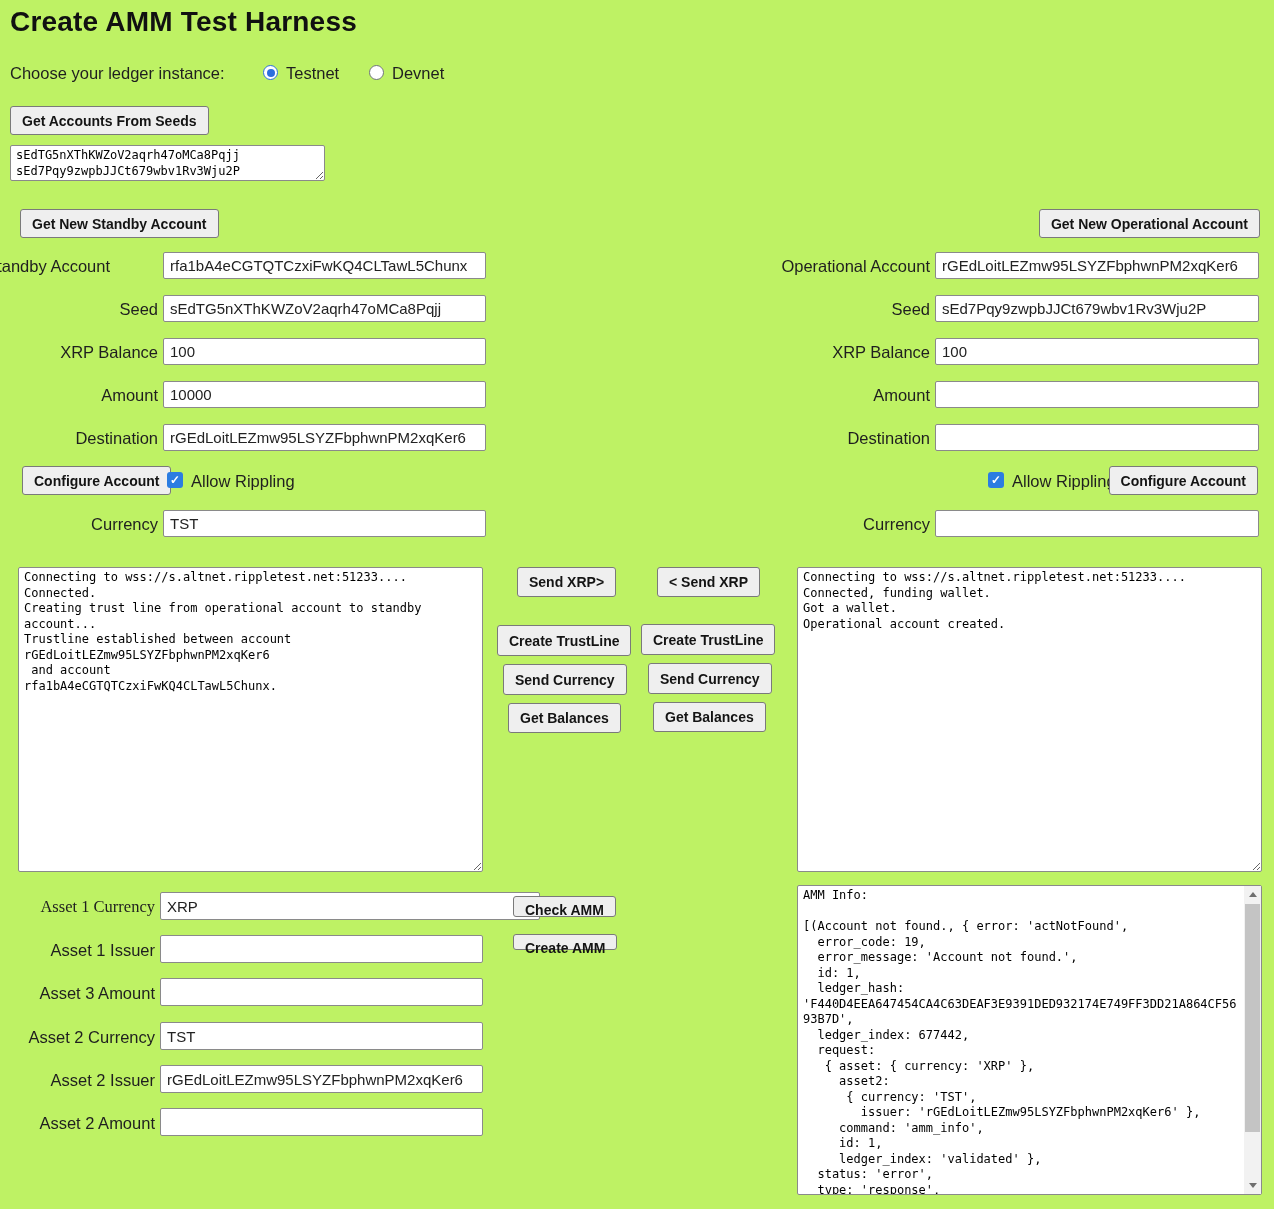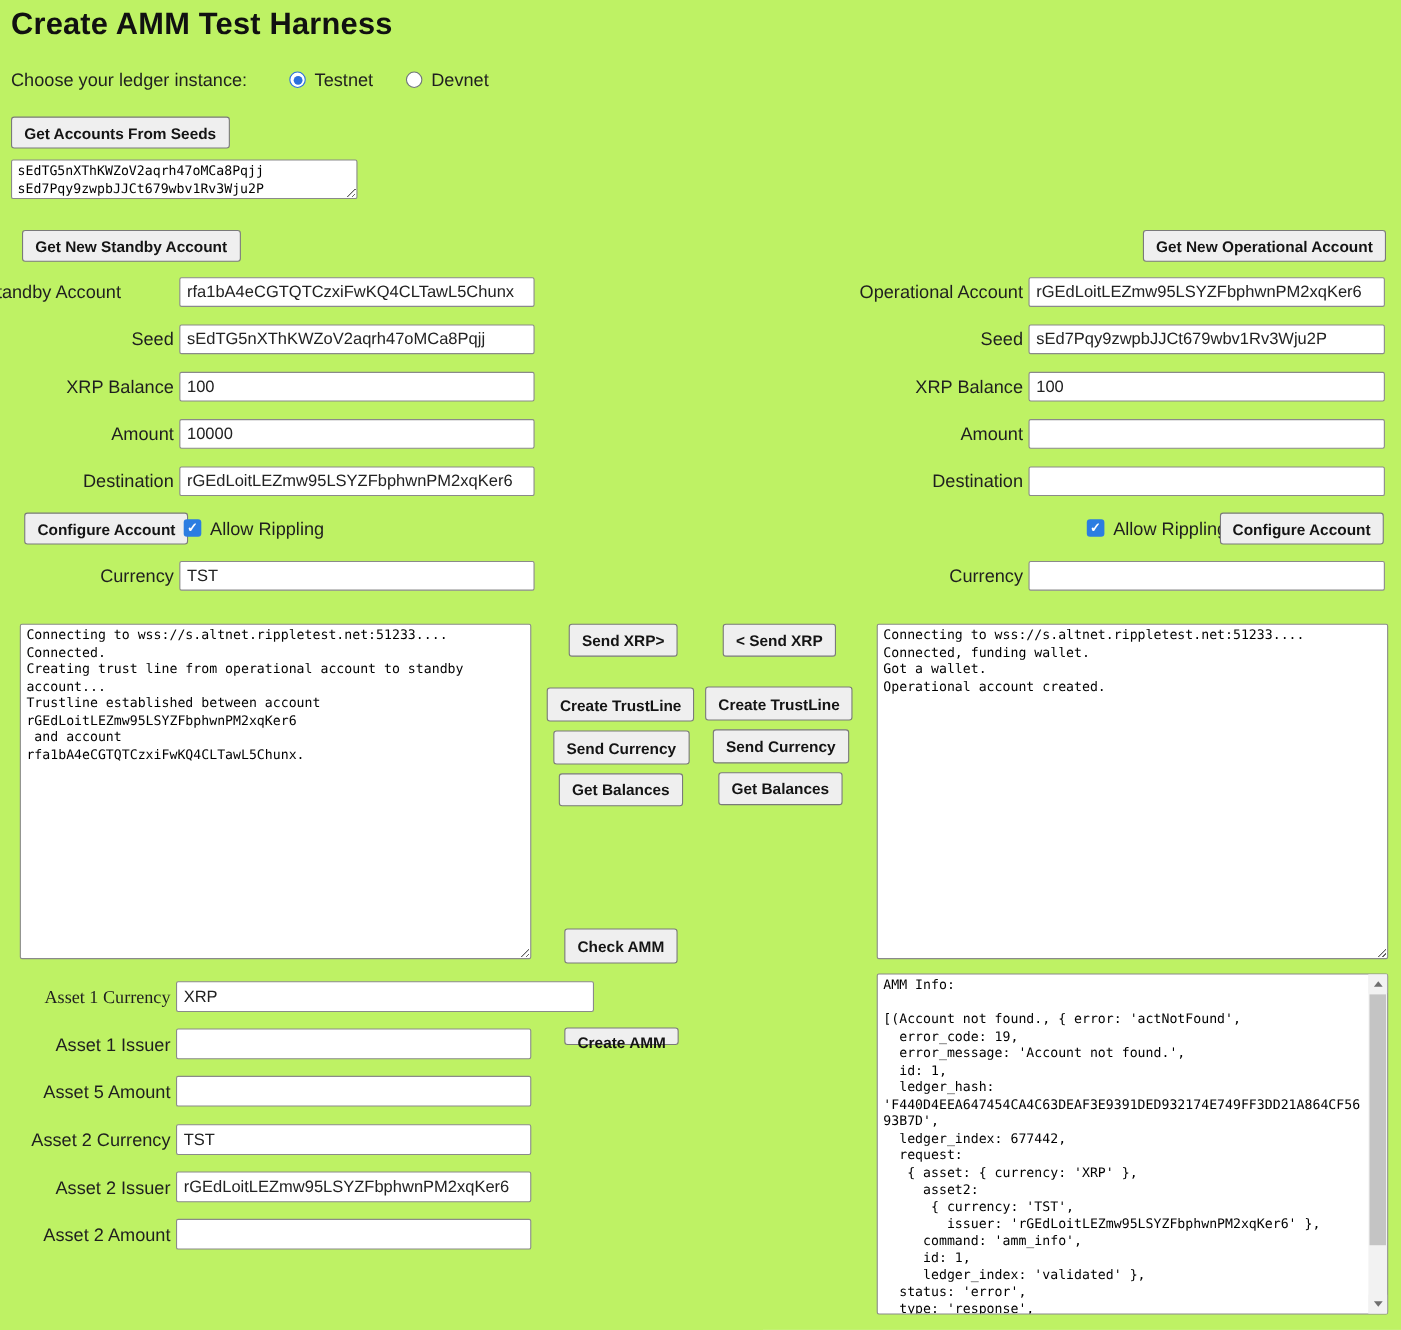--- a/index.html
+++ b/index.html
@@ -148,33 +148,33 @@
 
   <button class="btn" style="left:508px; top:703px; height:30px;">Get Balances</button>
   <button class="btn" style="left:653px; top:702px; height:30px;">Get Balances</button>
 
   <div class="abs lbl lbl-right" style="right:1119px; top:897px;font-family:Liberation Serif, serif;">Asset 1 Currency</div>
   <input class="tf" style="left: 160px; top: 892px; width: 380px; height: 28px;" value="XRP">
 
   <div class="abs lbl lbl-right" style="right:1119px; top:940px;">Asset 1 Issuer</div>
   <input class="tf" style="left: 160px; top: 935px; width: 323px; height: 28px;" value="">
 
-  <div class="abs lbl lbl-right" style="right:1119px; top:983px;">Asset 5 Amount</div>
+  <div class="abs lbl lbl-right" style="right:1119px; top:983px;">Asset 3 Amount</div>
   <input class="tf" style="left: 160px; top: 978px; width: 323px; height: 28px;" value="">
 
   <div class="abs lbl lbl-right" style="right:1119px; top:1027px;">Asset 2 Currency</div>
   <input class="tf" style="left: 160px; top: 1022px; width: 323px; height: 28px;" value="TST">
 
   <div class="abs lbl lbl-right" style="right:1119px; top:1070px;">Asset 2 Issuer</div>
   <input class="tf" style="left: 160px; top: 1065px; width: 323px; height: 28px;" value="rGEdLoitLEZmw95LSYZFbphwnPM2xqKer6">
 
   <div class="abs lbl lbl-right" style="right:1119px; top:1113px;">Asset 2 Amount</div>
   <input class="tf" style="left: 160px; top: 1108px; width: 323px; height: 28px;" value="">
 
-  <button class="btn" style="left:513px; top:844px; height:32px;">Check AMM</button>
+  <button class="btn" style="left:513px; top:896px; height:21px;">Check AMM</button>
   <button class="btn" style="left:513px; top:934px; height:16px;">Create AMM</button>
 
   <div class="panel" style="left:797px; top:885px; width:465px; height:310px;">
     <pre>AMM Info:
 
 [(Account not found., { error: 'actNotFound',
   error_code: 19,
   error_message: 'Account not found.',
   id: 1,
   ledger_hash:

